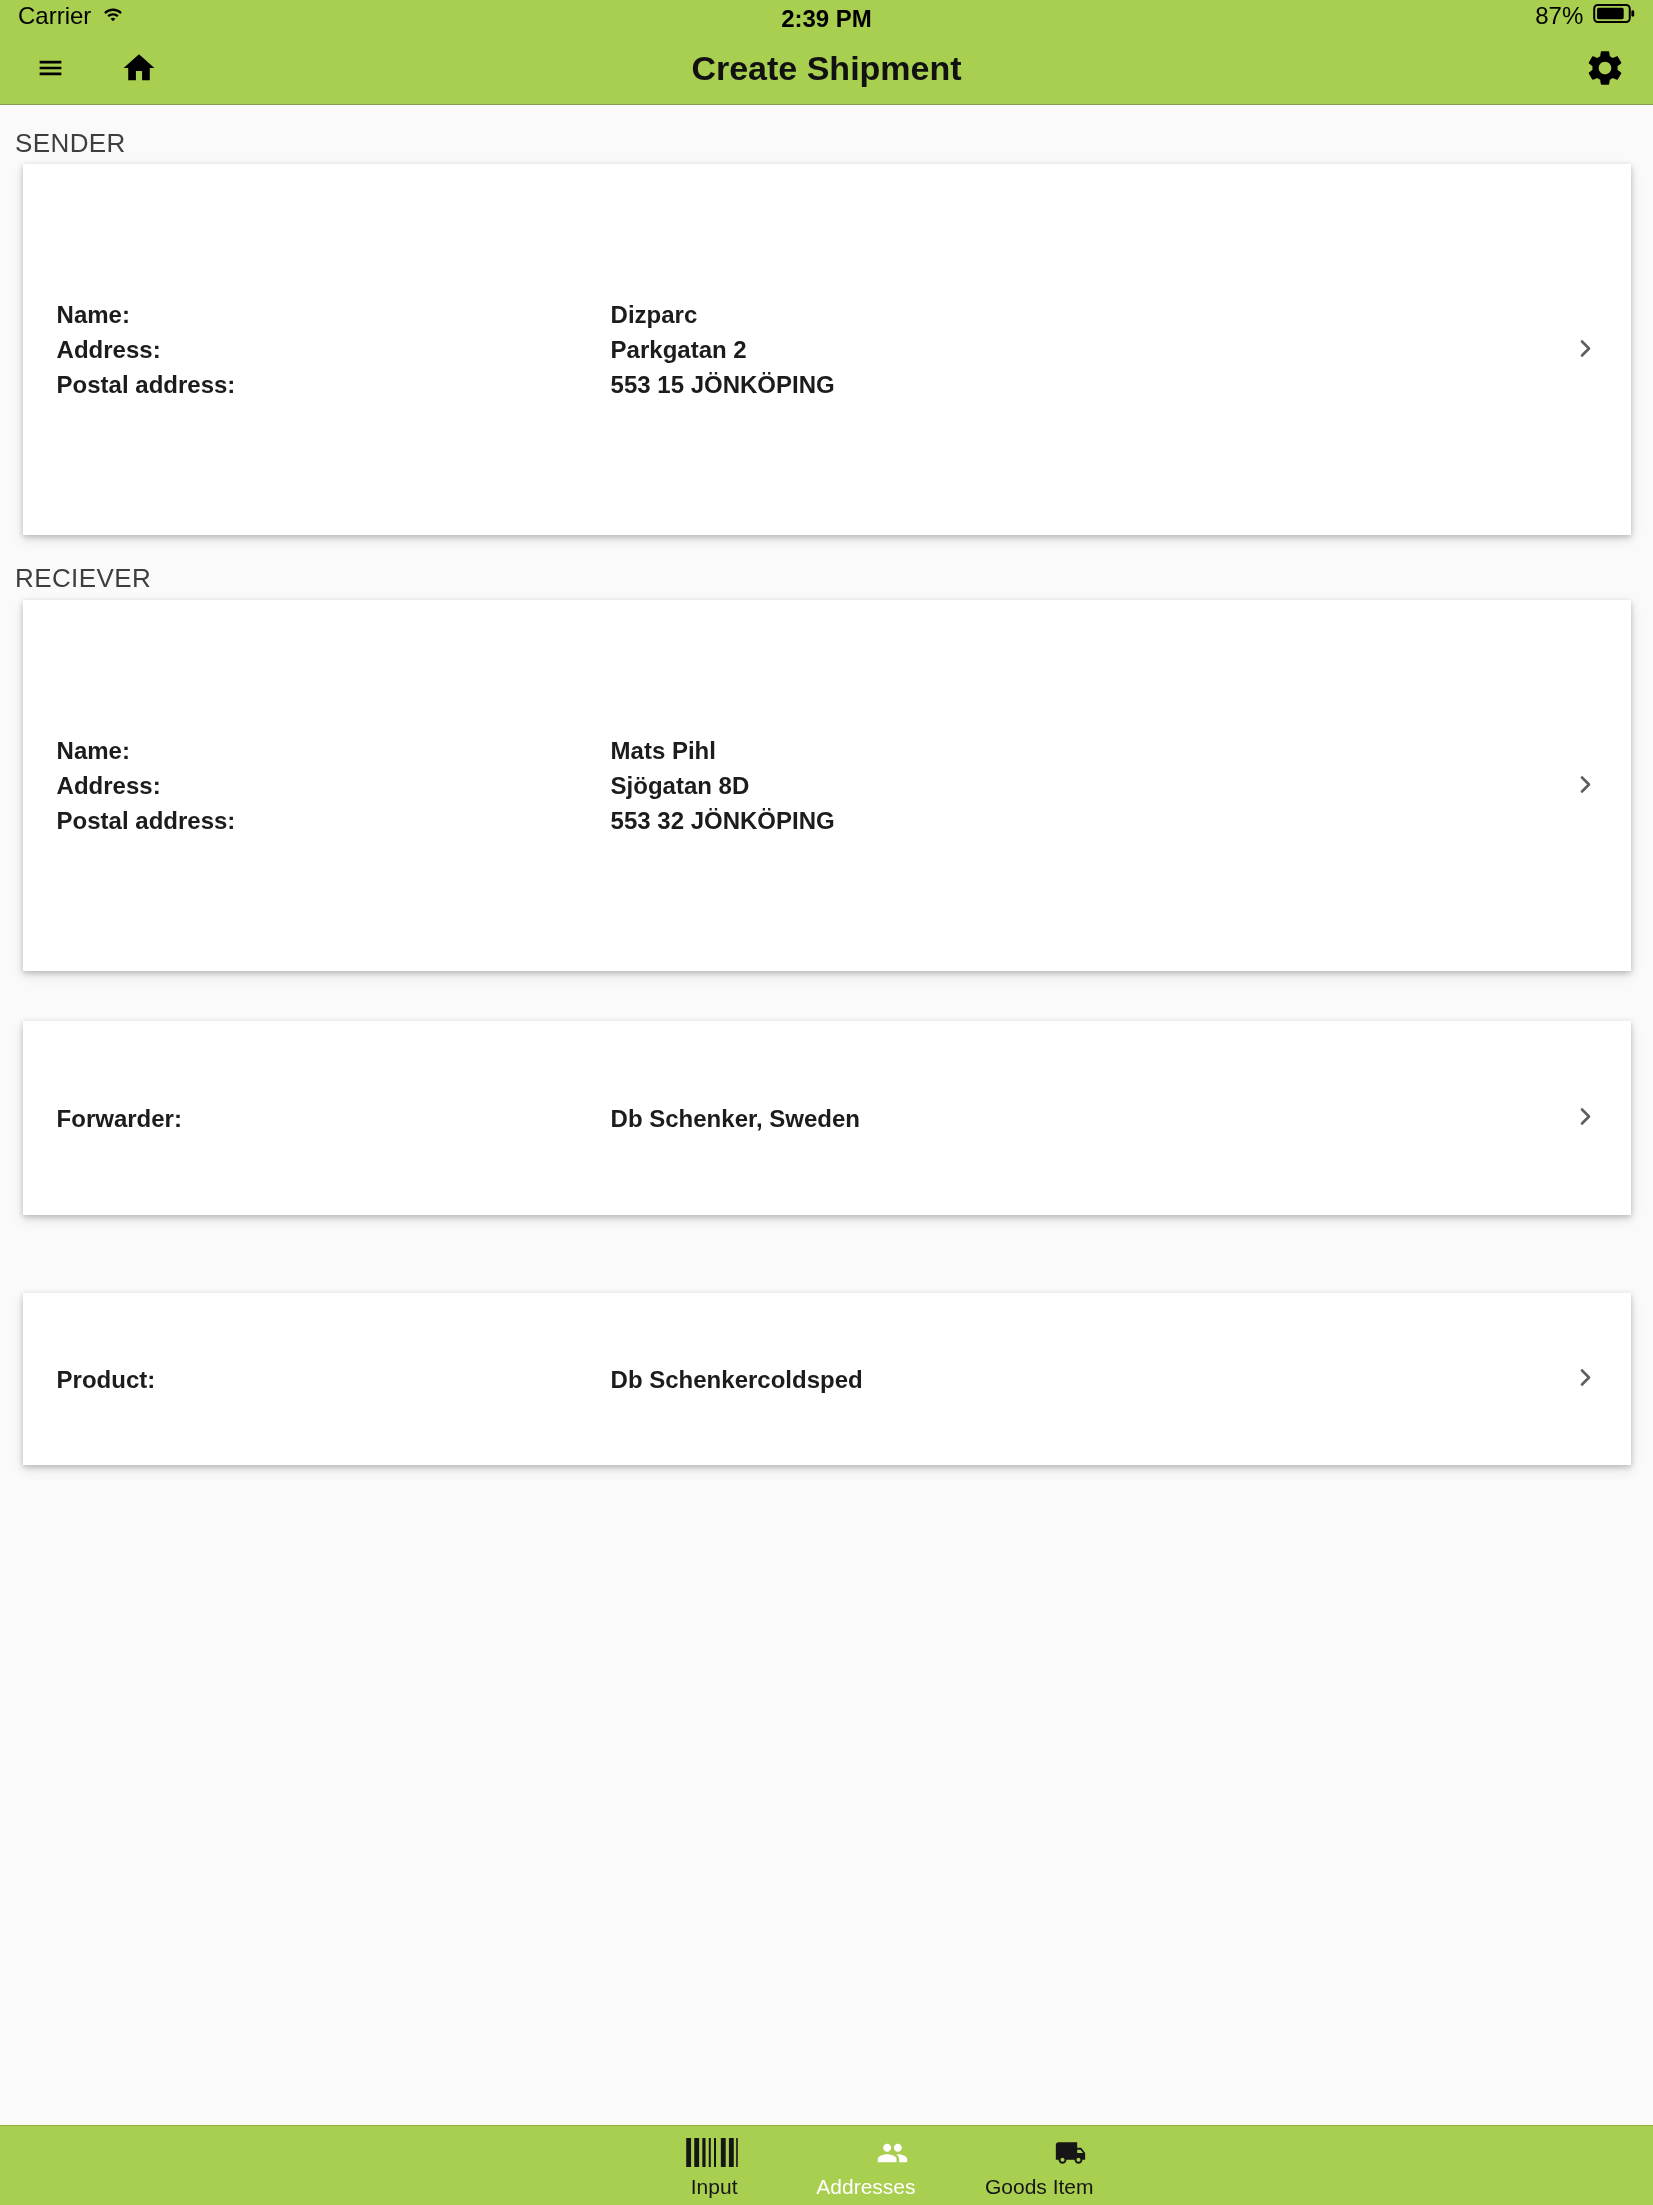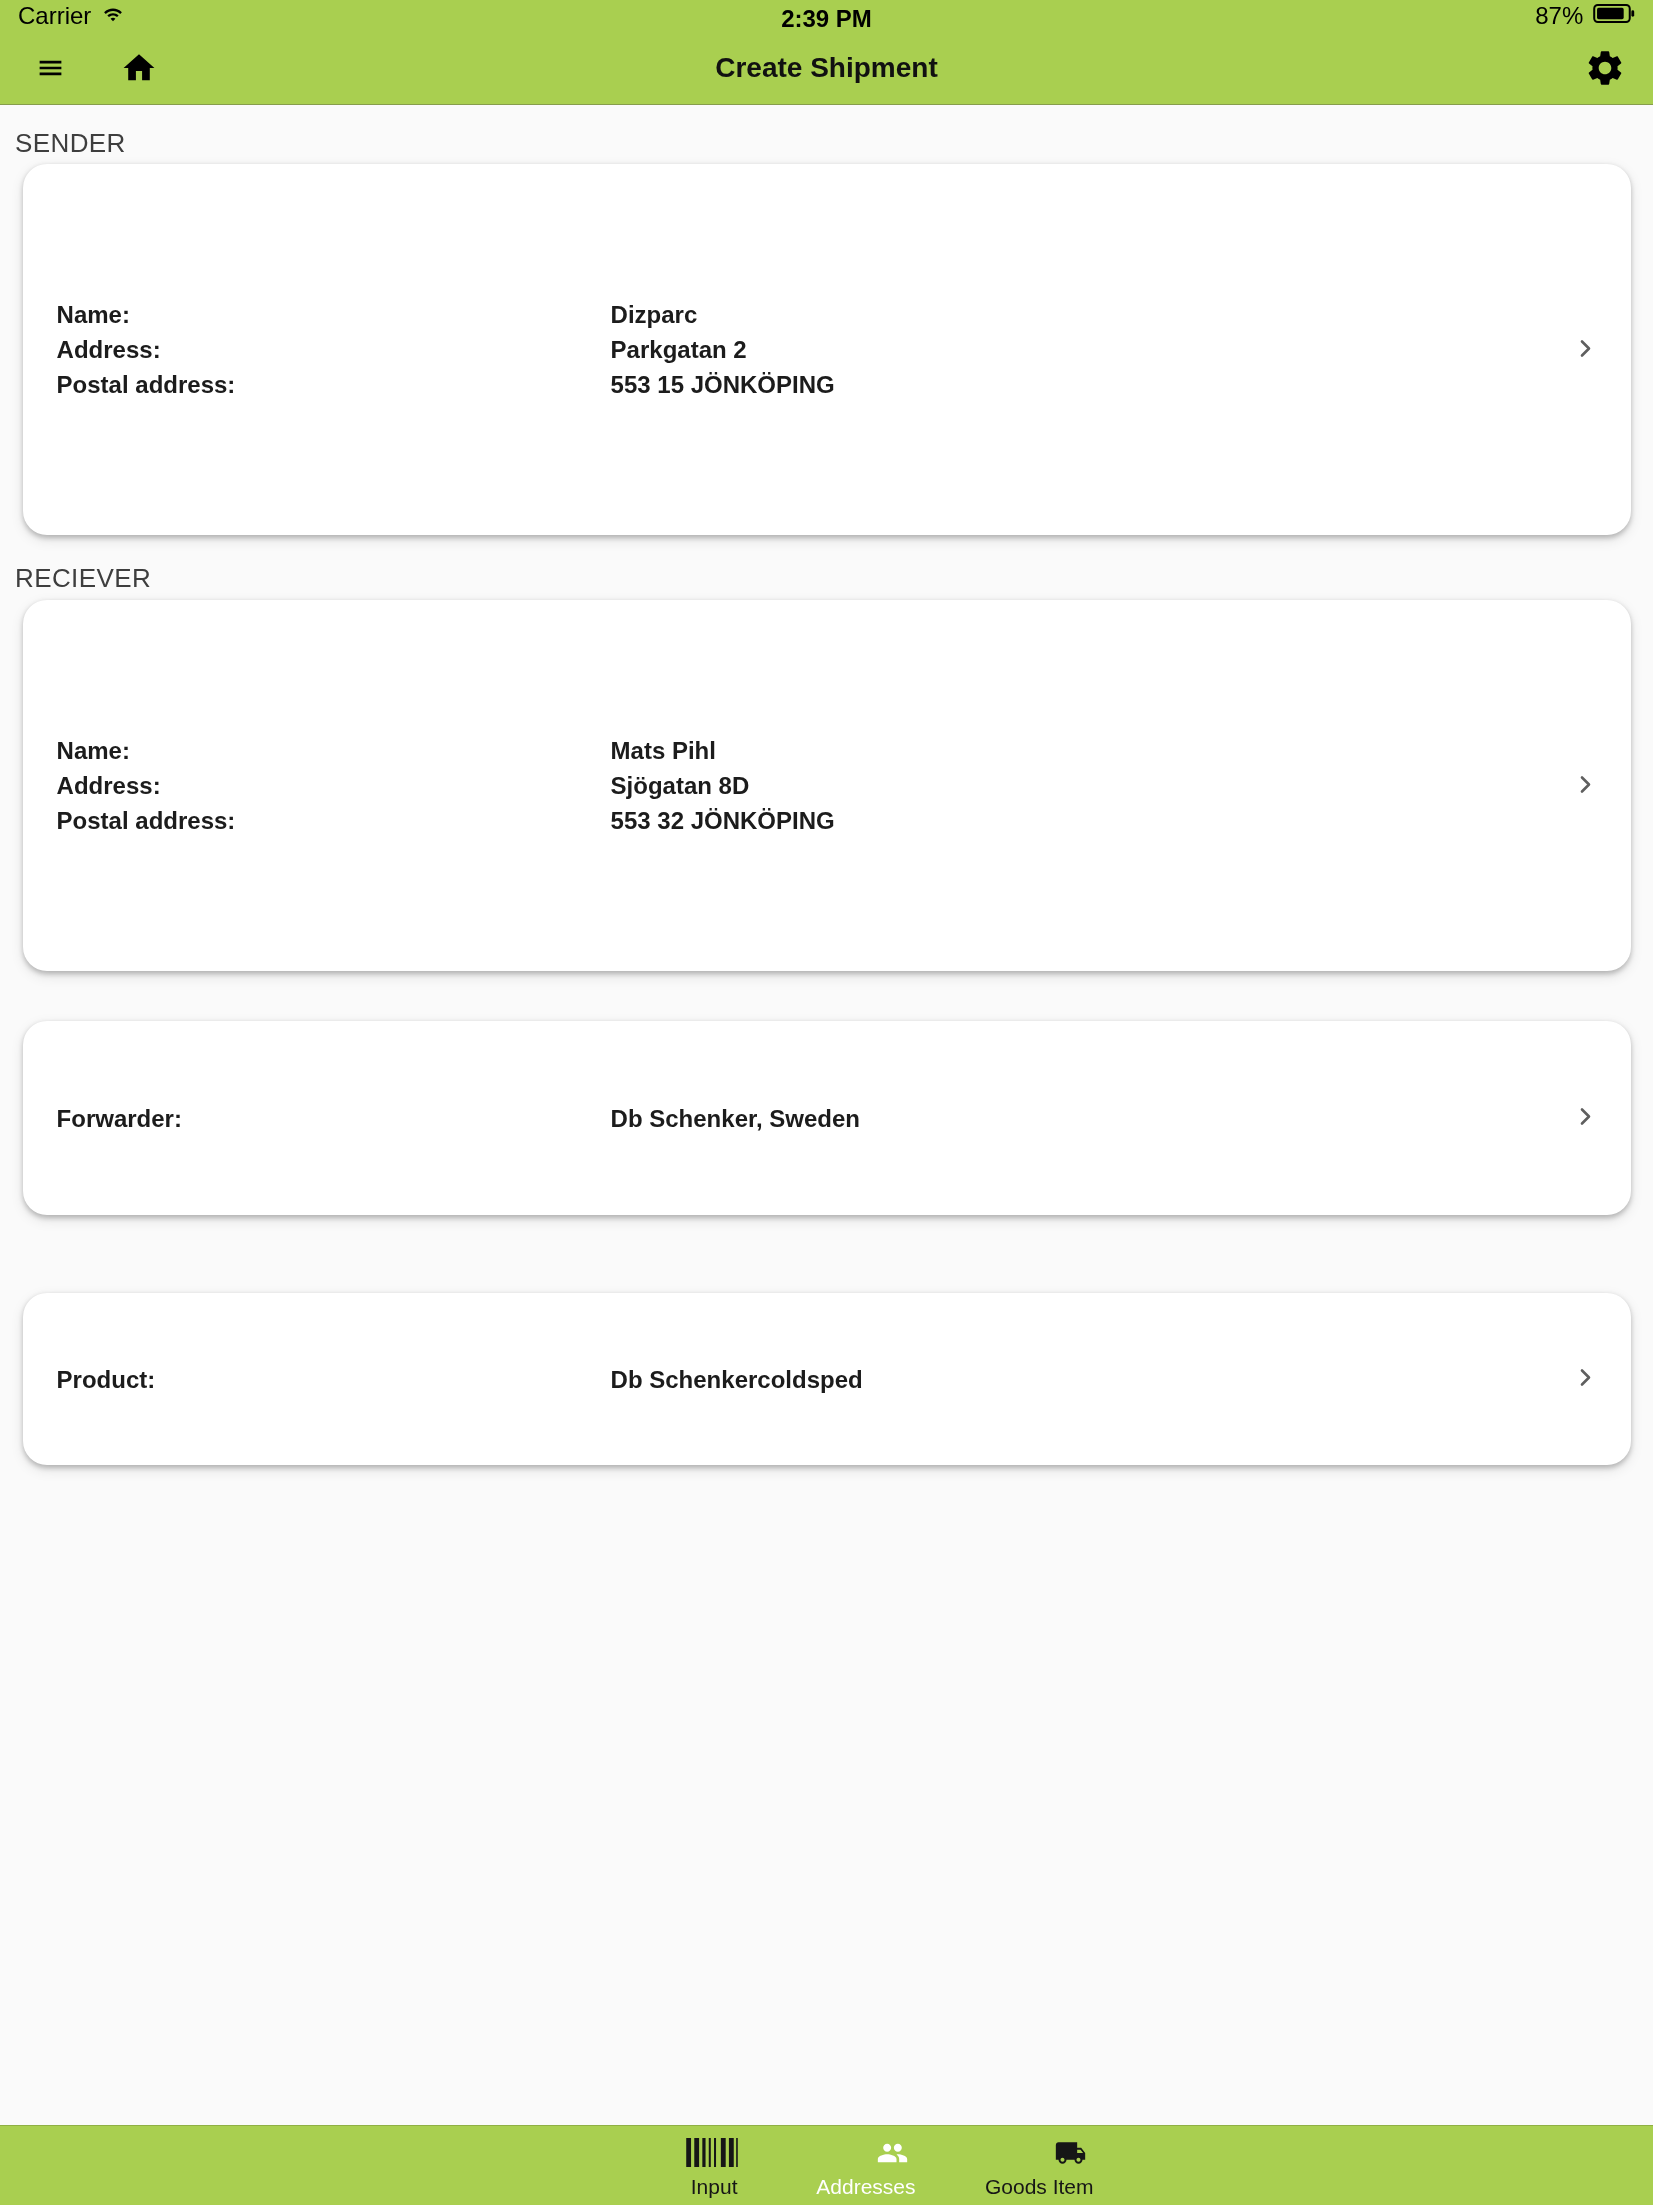--- a/index.html
+++ b/index.html
@@ -22,40 +22,40 @@
   }
   .status-bar{
     height:32px; display:flex; align-items:center; justify-content:space-between;
     padding:16px 18px; font-size:24px; color:#000;
   }
   .status-left,.status-right{display:flex; align-items:center; gap:9.7px;}
   .status-time{position:absolute; left:0; right:0; text-align:center; font-weight:700; font-size:24px; top:4.8px; pointer-events:none;}
   .nav-bar{position:relative; height:71px;}
   .nav-title{
     position:absolute; left:0; right:0; top:50%; transform:translateY(-50%);
-    text-align:center; font-size:28px; font-weight:700; color:var(--title);
+    text-align:center; font-size:34px; font-weight:700; color:var(--title);
   }
   .icon-btn{position:absolute; top:50%; transform:translateY(-50%); background:none; border:none; cursor:pointer; display:flex; align-items:center; justify-content:center;}
   .menu-btn{left:32px;}
   .home-btn{left:119px;}
   .gear-btn{right:27.4px;}
   .icon-btn svg{display:block;}
 
   
   .section-label{
     position:absolute; left:15px; font-size:26px; color:var(--section-label);
     letter-spacing:0.4px;
     text-align:right;
   }
   .section-label.sender{top:128px;}
   .section-label.receiver{top:563px;}
   .card{
     position:absolute; left:22.6px; width:1608px; background:var(--card);
     box-shadow:0 2.4px 5.7px rgba(0,0,0,.22), 0 4.8px 13px rgba(0,0,0,.10);
-    display:flex; flex-direction:column; justify-content:center; cursor:pointer;border-radius:24px;
+    display:flex; flex-direction:column; justify-content:center; cursor:pointer;
   }
   .card.sender-card{top:164px; height:371px;}
   .card.receiver-card{top:600px; height:371px;}
   .card.forwarder-card{top:1021px; height:194px;}
   .card.product-card{top:1268px; height:172px;margin-top:25px;}
   .field-row{display:flex; padding-left:34px; line-height:35px; font-size:24px;}
   .field-label{font-weight:700; width:554px; color:var(--text);}
   .field-value{color:var(--text);font-weight:bold;}
   .chevron{
     position:absolute; right:34px; top:50%; transform:translateY(-50%);

